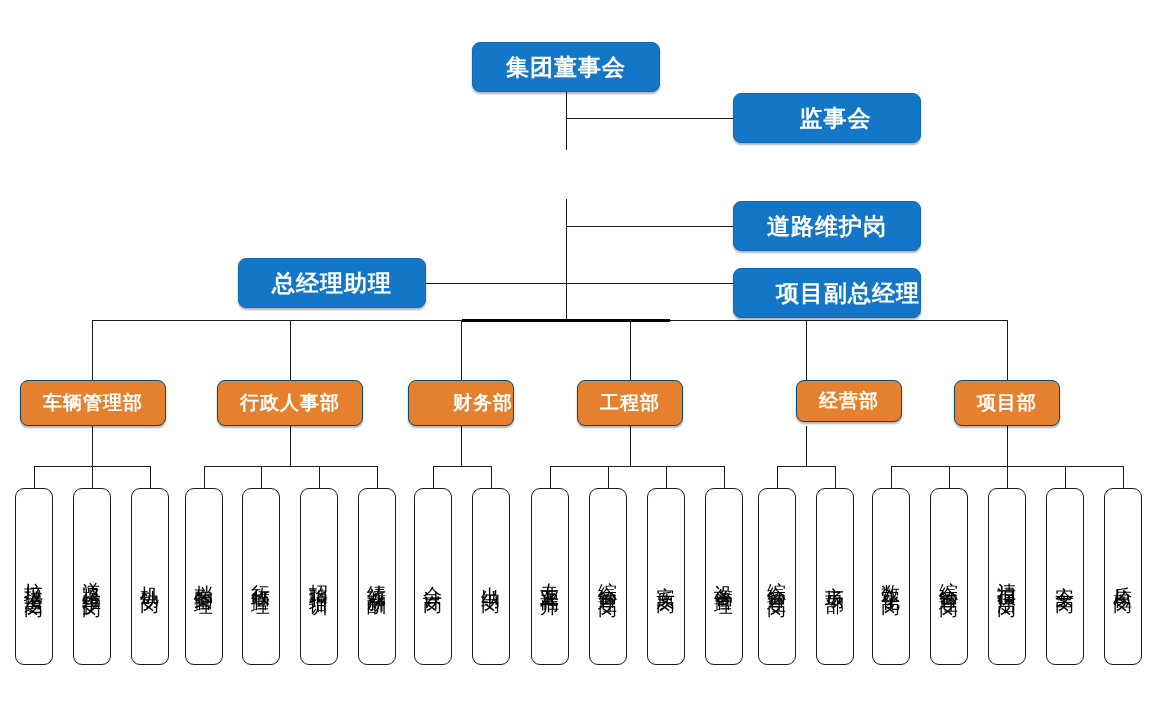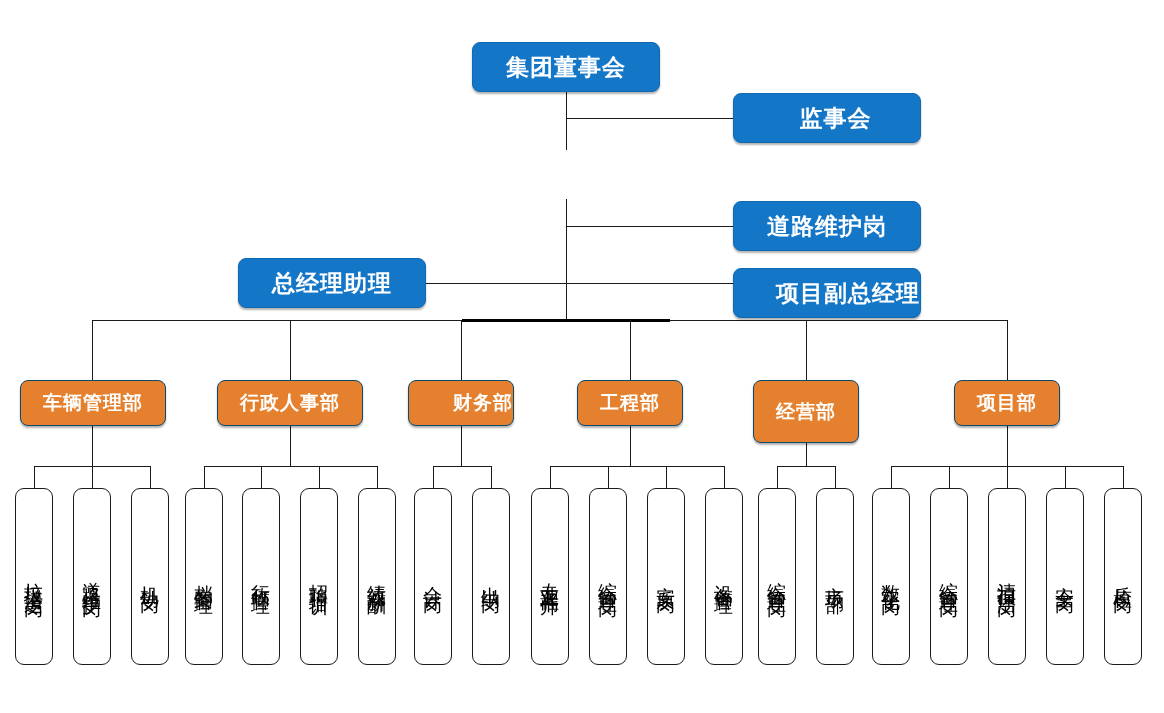--- a/index.html
+++ b/index.html
@@ -170,21 +170,21 @@
   </div>
 
   <div class="node orange" style="left:408px; top:380px; width:106px; height:46px;padding-left:44px;">
     <span>财务部</span>
   </div>
 
   <div class="node orange" style="left:577px; top:380px; width:106px; height:46px;">
     <span>工程部</span>
   </div>
 
-  <div class="node orange" style="left:753px; top:380px; width:106px; height:63px;">
+  <div class="node orange" style="left:796px; top:380px; width:106px; height:42px;">
     <span>经营部</span>
   </div>
 
   <div class="node orange" style="left:954px; top:380px; width:106px; height:46px;">
     <span>项目部</span>
   </div>
 
   <div class="node leaf" style="left:15px; top:488px; width:38px; height:177px;">
     <span class="leaf-text">垃圾清运岗</span>
   </div>

